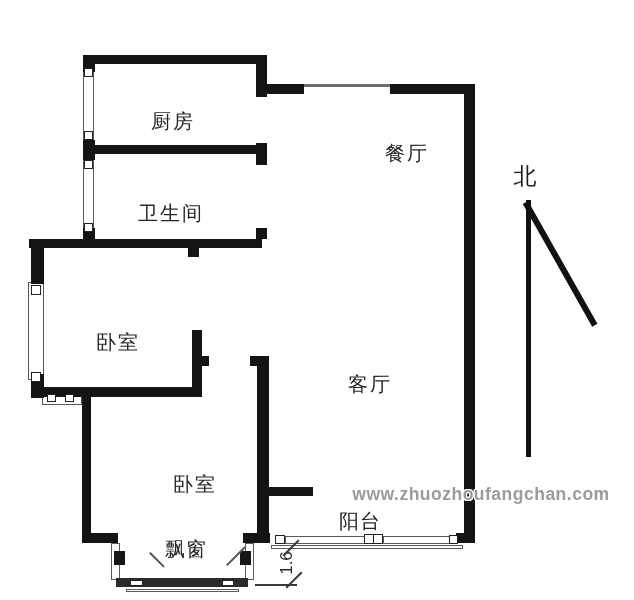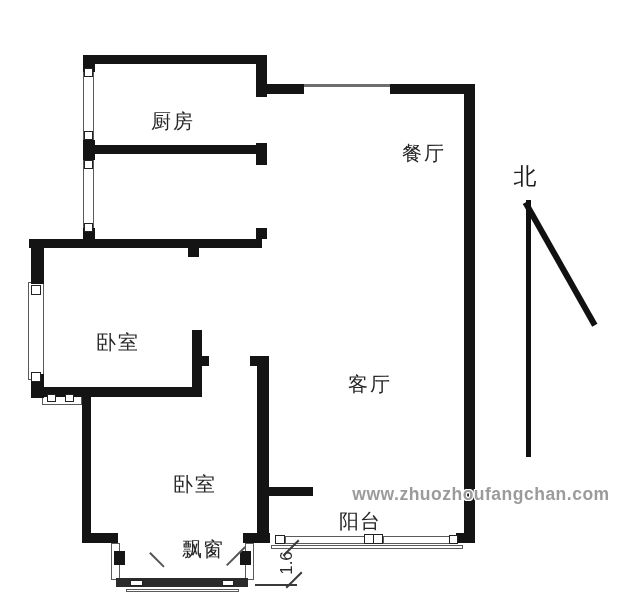--- a/index.html
+++ b/index.html
@@ -114,22 +114,23 @@
   <div class="dim-text">1.6</div>
   <div class="tick" style="left:290px;top:537px;width:2px;height:22px;transform:rotate(45deg);"></div>
   <div class="tick" style="left:293px;top:569px;width:2px;height:22px;transform:rotate(45deg);"></div>
   <div class="tick" style="left:255px;top:584px;width:42px;height:1.5px;"></div>
 
   <div class="north-label" style="left:525px;top:176px;">北</div>
   <div class="north-line-v"></div>
   <div class="north-line-d"></div>
 
   <div class="room-label" style="left:173px;top:121px;">厨房</div>
-  <div class="room-label" style="left:424px;top:153px;font-family:Liberation Serif, serif;">餐厅</div>
+  <div class="room-label" style="left:171px;top:213px;">卫生间</div>
+  <div class="room-label" style="left:407px;top:153px;font-family:Liberation Serif, serif;">餐厅</div>
   <div class="room-label" style="left:118px;top:342px;">卧室</div>
   <div class="room-label" style="left:195px;top:484px;">卧室</div>
   <div class="room-label" style="left:370px;top:384px;text-align:center;">客厅</div>
   <div class="room-label small" style="left:360px;top:521px;">阳台</div>
-  <div class="room-label small" style="left:203px;top:549px;text-align:center;">飘窗</div>
+  <div class="room-label small" style="left:186px;top:549px;text-align:center;">飘窗</div>
 
   <div class="watermark wm2">www.zhuozhoufangchan.com</div>
 
 </div>
 
 </body></html>

